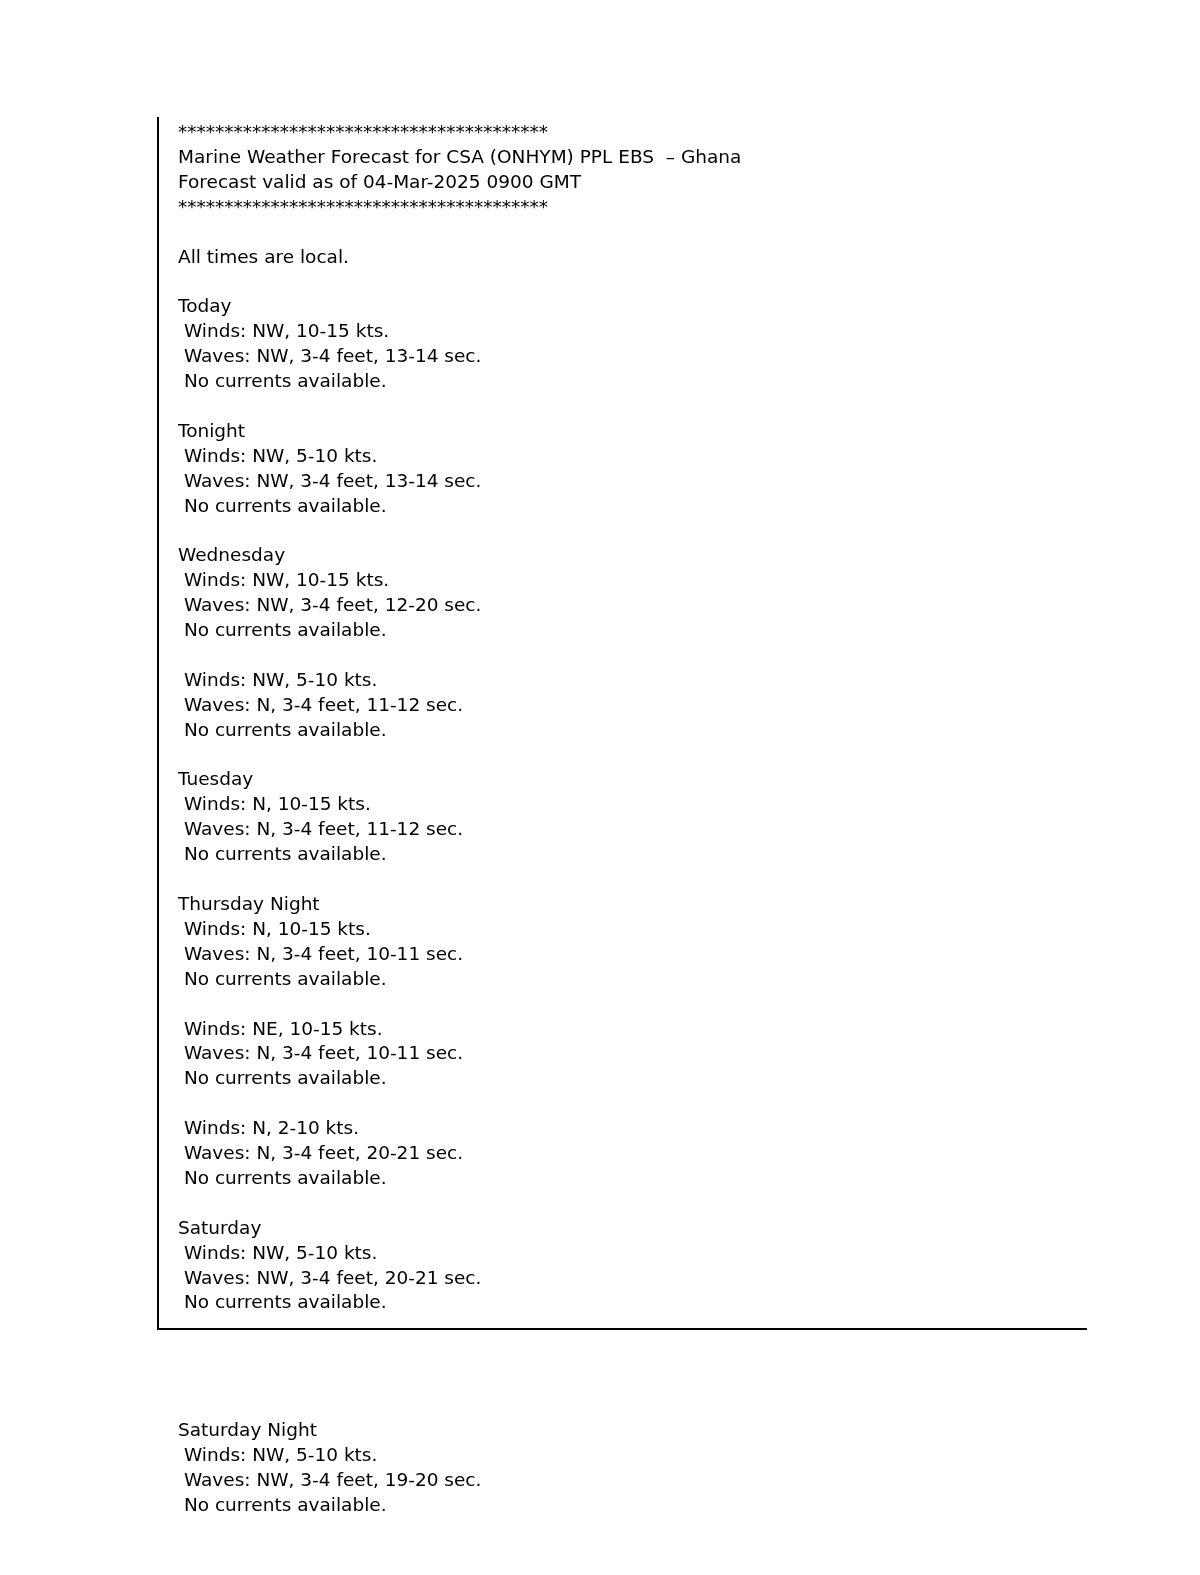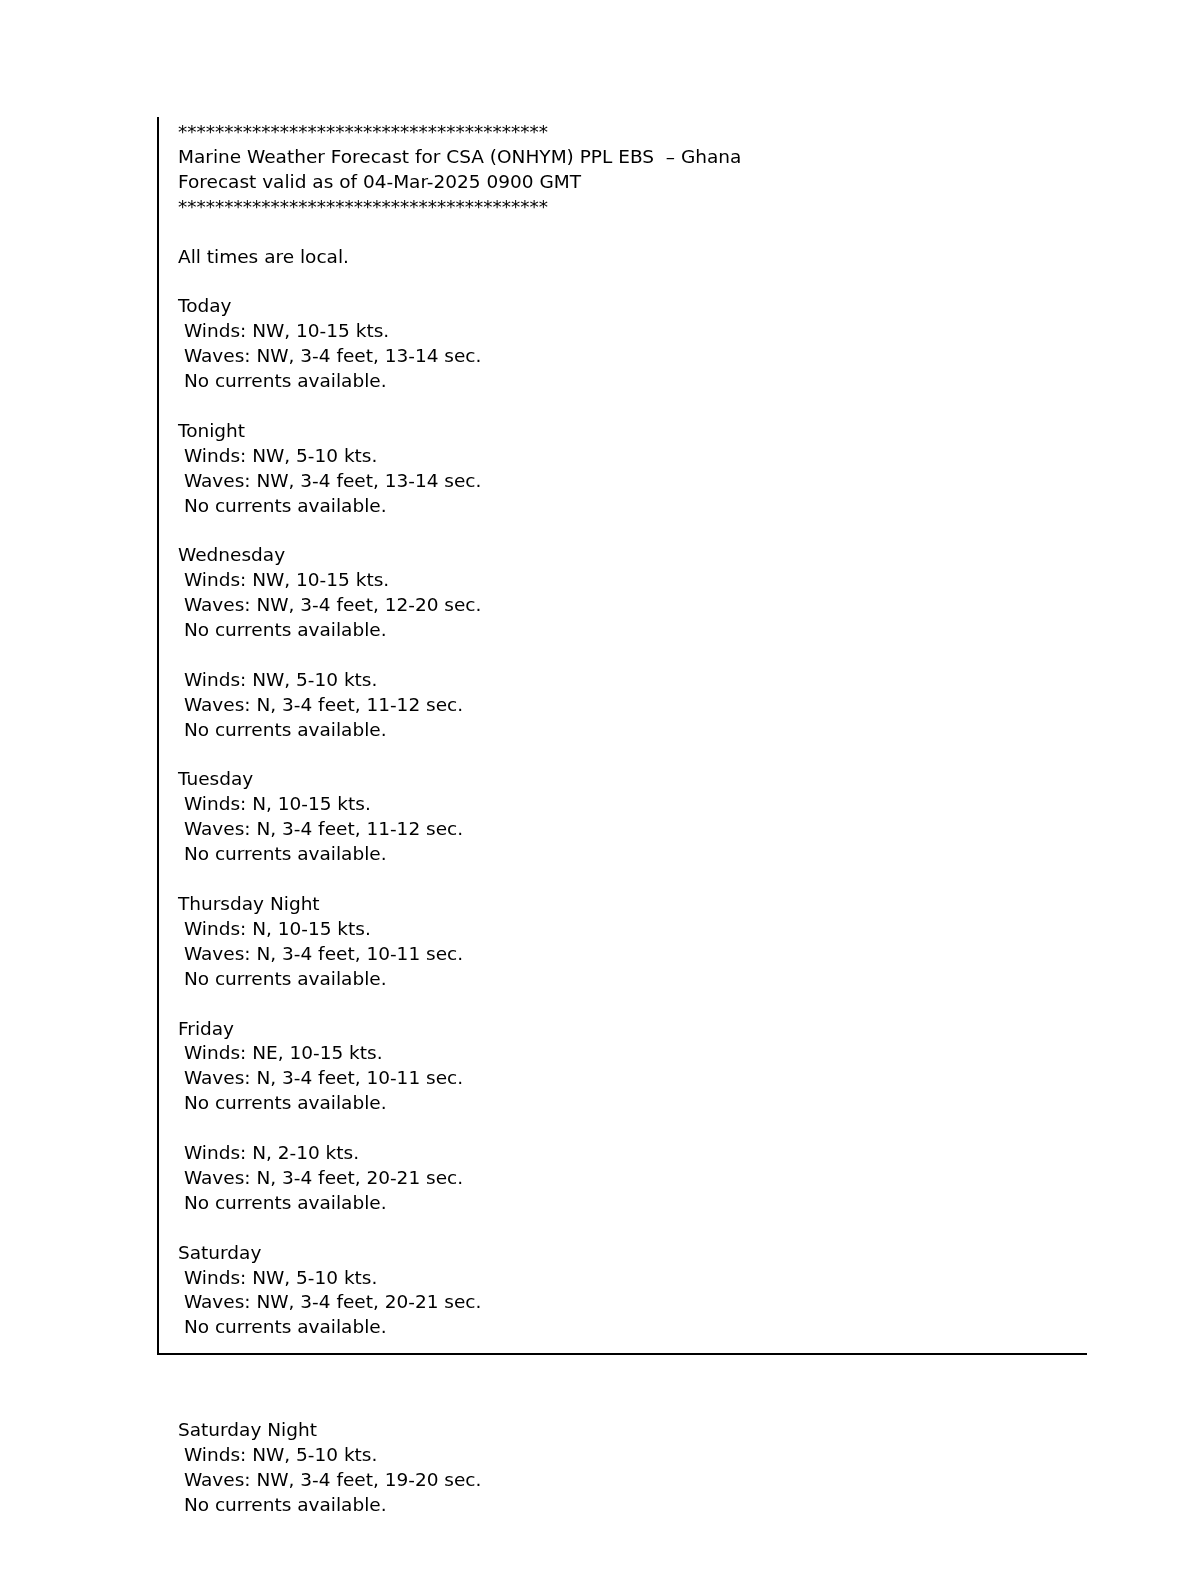--- a/index.html
+++ b/index.html
@@ -88,21 +88,20 @@
 
     <section class="forecast-section">
       <div class="line">Thursday Night</div>
       <div class="line"> Winds: N, 10-15 kts.</div>
       <div class="line"> Waves: N, 3-4 feet, 10-11 sec.</div>
       <div class="line"> No currents available.</div>
     </section>
     <div class="gap"></div>
 
     <section class="forecast-section">
-      <div class="line">Friday</div>
       <div class="line"> Winds: NE, 10-15 kts.</div>
       <div class="line"> Waves: N, 3-4 feet, 10-11 sec.</div>
       <div class="line"> No currents available.</div>
     </section>
     <div class="gap"></div>
 
     <section class="forecast-section">
       <div class="line"> Winds: N, 2-10 kts.</div>
       <div class="line"> Waves: N, 3-4 feet, 20-21 sec.</div>
       <div class="line"> No currents available.</div>

